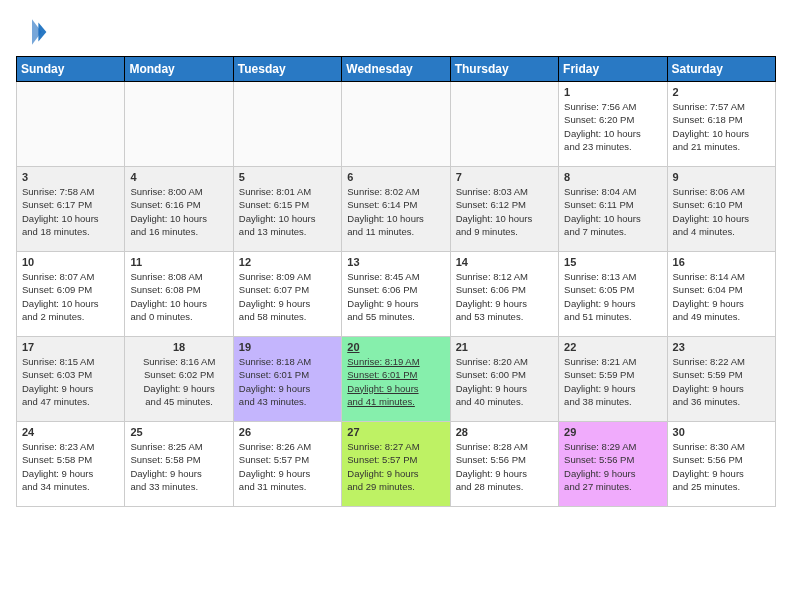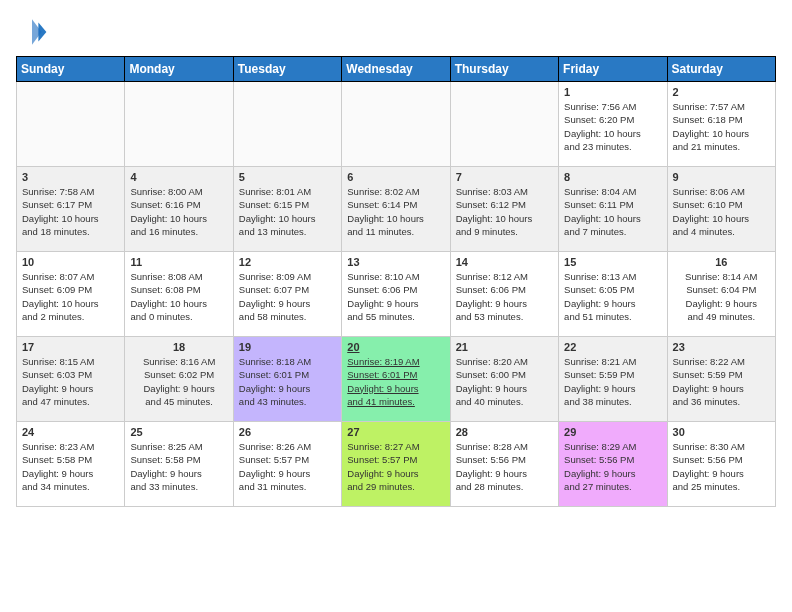--- a/index.html
+++ b/index.html
@@ -216,40 +216,40 @@
           </td>
           <td style="background: rgb(255, 255, 255);">
             <span class="day-num">12</span>
             <div class="day-info" style="white-space: pre-line;">Sunrise: 8:09 AM
 Sunset: 6:07 PM
 Daylight: 9 hours
 and 58 minutes.</div>
           </td>
           <td style="background: rgb(255, 255, 255);">
             <span class="day-num">13</span>
-            <div class="day-info" style="white-space: pre-line;">Sunrise: 8:10 AM
+            <div class="day-info" style="white-space: pre-line;">Sunrise: 8:45 AM
 Sunset: 6:06 PM
 Daylight: 9 hours
 and 55 minutes.</div>
           </td>
           <td style="background: rgb(255, 255, 255);">
             <span class="day-num">14</span>
             <div class="day-info" style="white-space: pre-line;">Sunrise: 8:12 AM
 Sunset: 6:06 PM
 Daylight: 9 hours
 and 53 minutes.</div>
           </td>
           <td style="background: rgb(255, 255, 255);">
             <span class="day-num">15</span>
             <div class="day-info" style="white-space: pre-line;">Sunrise: 8:13 AM
 Sunset: 6:05 PM
 Daylight: 9 hours
 and 51 minutes.</div>
           </td>
-          <td style="background: rgb(255, 255, 255); text-align: center;">
+          <td style="background: rgb(255, 255, 255);">
             <span class="day-num">16</span>
             <div class="day-info" style="white-space: pre-line;">Sunrise: 8:14 AM
 Sunset: 6:04 PM
 Daylight: 9 hours
 and 49 minutes.</div>
           </td>
         </tr>
         <tr>
           <td style="background: rgb(240, 240, 240);">
             <span class="day-num">17</span>

